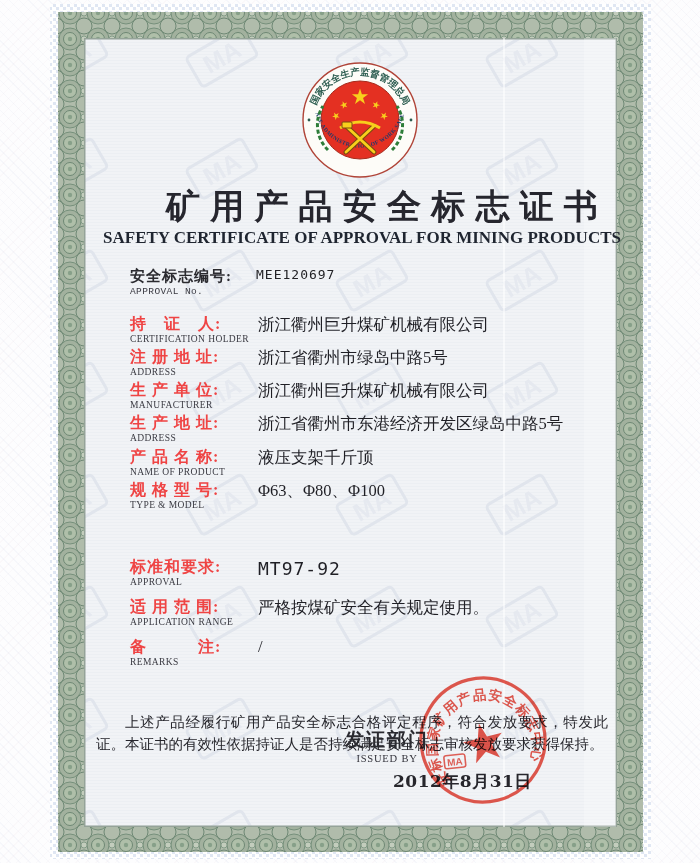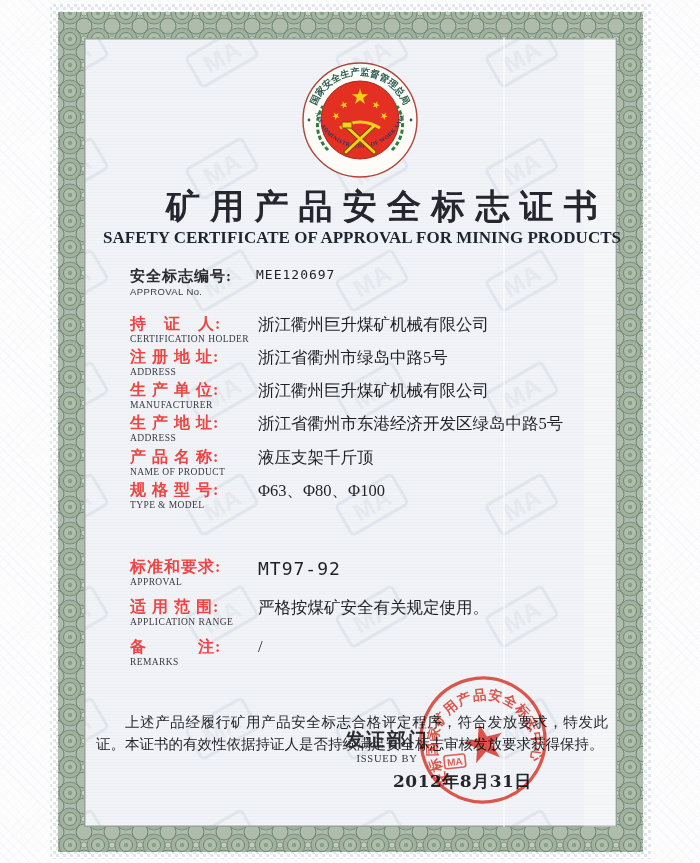--- a/index.html
+++ b/index.html
@@ -27,21 +27,21 @@
   .title-en{
     left:0;top:228px;width:700px;text-align:center;
     font-size:17px;font-weight:700;color:#1f2530;letter-spacing:0px;
     font-family:"Liberation Serif", serif;white-space:nowrap;margin-left:12px;
   }
   .hdr-row{left:0;top:266px;width:700px;height:40px;}
   .hdr-block{position:absolute;top:0;}
   .hdr-block.left{left:130px;}
   .hdr-block.right{left:338px;}
   .lbl-cn{font-size:15px;font-weight:700;color:#2b2b30;letter-spacing:1px;white-space:nowrap;display:block;line-height:20px;}
-  .lbl-en{font-size:9.5px;color:#3a3a42;letter-spacing:.4px;white-space:nowrap;display:block;line-height:11px;font-family:Liberation Sans, sans-serif;}
+  .lbl-en{font-size:9.5px;color:#3a3a42;letter-spacing:.4px;white-space:nowrap;display:block;line-height:11px;font-family:Liberation Mono, monospace;}
   .hdr-val{position:absolute;top:1px;font-family:"DejaVu Sans Mono", monospace;color:#232327;white-space:nowrap;}
   .hdr-val.num{left:126px;font-size:13px;letter-spacing:1px;}
   .hdr-val.date{left:92px;font-size:13.5px;letter-spacing:0;}
 
   .field-row{position:absolute;left:130px;width:490px;z-index:2;}
   .f-lbl-cn{font-size:16px;font-weight:700;color:#ef4444;letter-spacing:1px;line-height:21px;display:block;white-space:nowrap;}
   .f-lbl-en{font-size:9.5px;color:#3a3a42;letter-spacing:.4px;line-height:11px;display:block;white-space:nowrap;font-family:"Liberation Serif", serif;}
   .f-val{position:absolute;left:128px;top:1px;font-size:16.5px;color:#1f1f25;white-space:nowrap;font-family:Liberation Serif, serif;}
   .f-val.mono{font-family:"DejaVu Sans Mono", monospace;font-size:18px;letter-spacing:1px;top:2px;}
 

